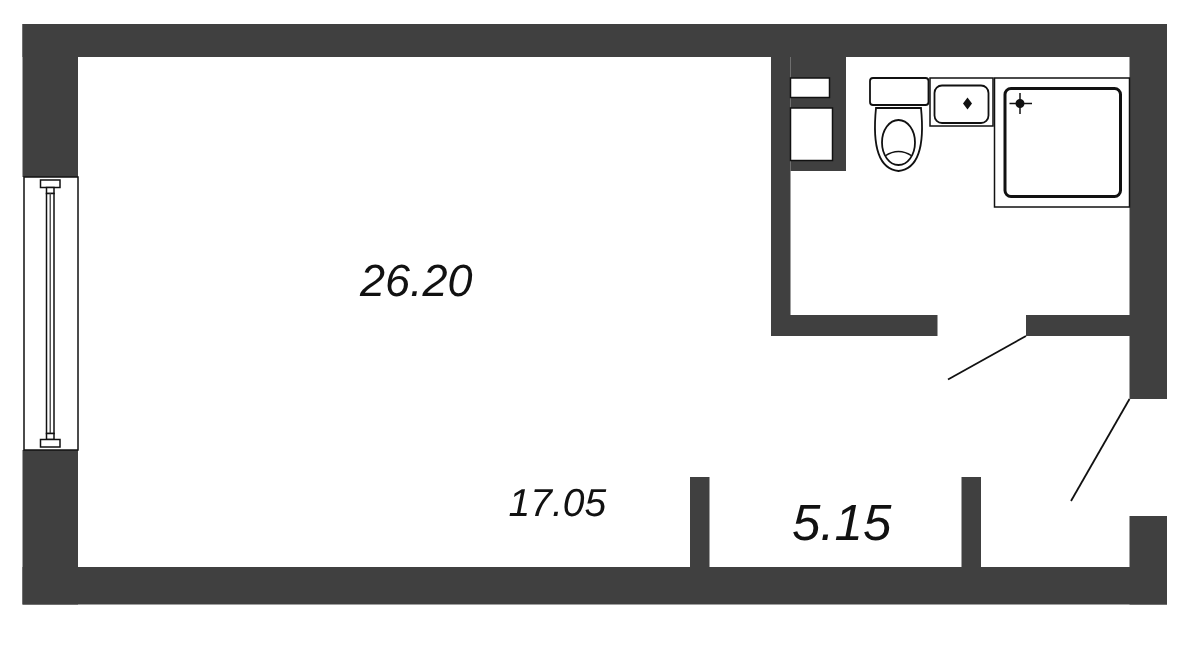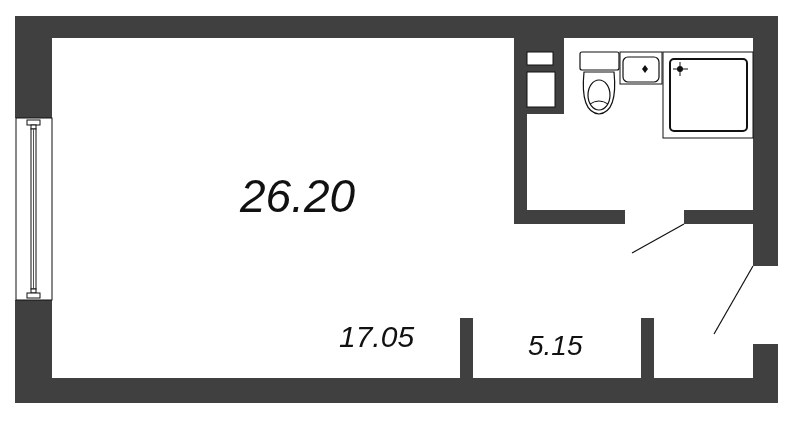--- a/index.html
+++ b/index.html
@@ -62,16 +62,16 @@
       <rect x="670" y="59" width="77" height="72" rx="4" fill="#fff" stroke="#111" stroke-width="2"></rect>
       <circle cx="680" cy="69" r="3" fill="#111"></circle>
       <line x1="673" y1="69" x2="688" y2="69" stroke="#111" stroke-width="1"></line>
       <line x1="680" y1="62" x2="680" y2="76" stroke="#111" stroke-width="1"></line>
     </g>
 
     <line x1="684" y1="224" x2="632" y2="253" stroke="#111" stroke-width="1.2"></line>
     <line x1="753" y1="266" x2="714" y2="334" stroke="#111" stroke-width="1.2"></line>
   </svg>
 
-  <div class="label" style="left:240px;top:173px;font-size:46px;">26.20</div>
-  <div class="label" style="left:339px;top:322px;font-size:30px;">17.05</div>
-  <div class="label" style="left:528px;top:332px;font-size:28px;">5.15</div>
+  <div class="label" style="left:240px;top:173px;font-size:30px;">26.20</div>
+  <div class="label" style="left:339px;top:322px;font-size:26px;">17.05</div>
+  <div class="label" style="left:528px;top:332px;font-size:34px;">5.15</div>
 </div>
 
 </body></html>

